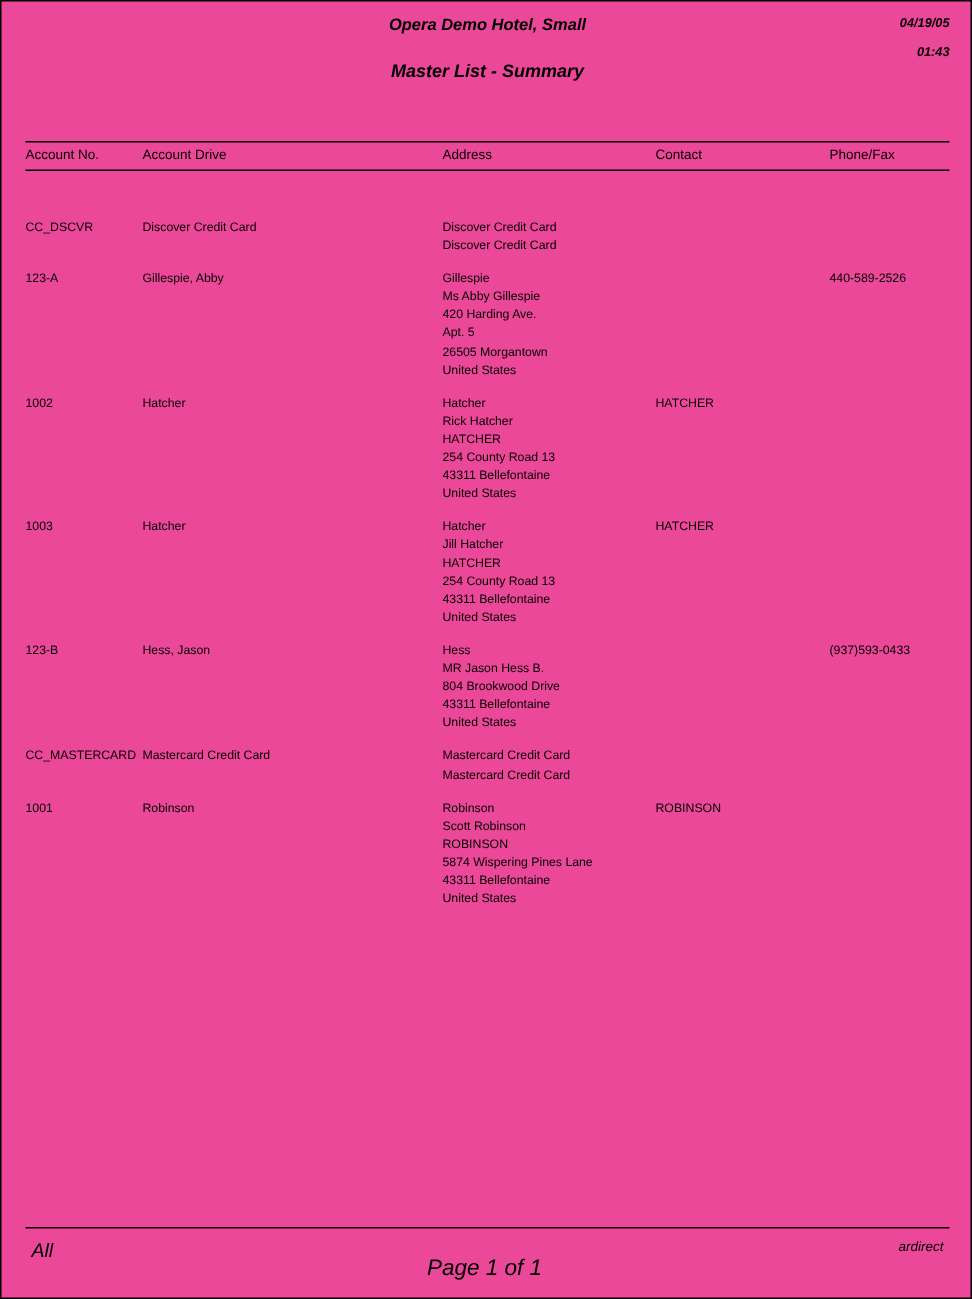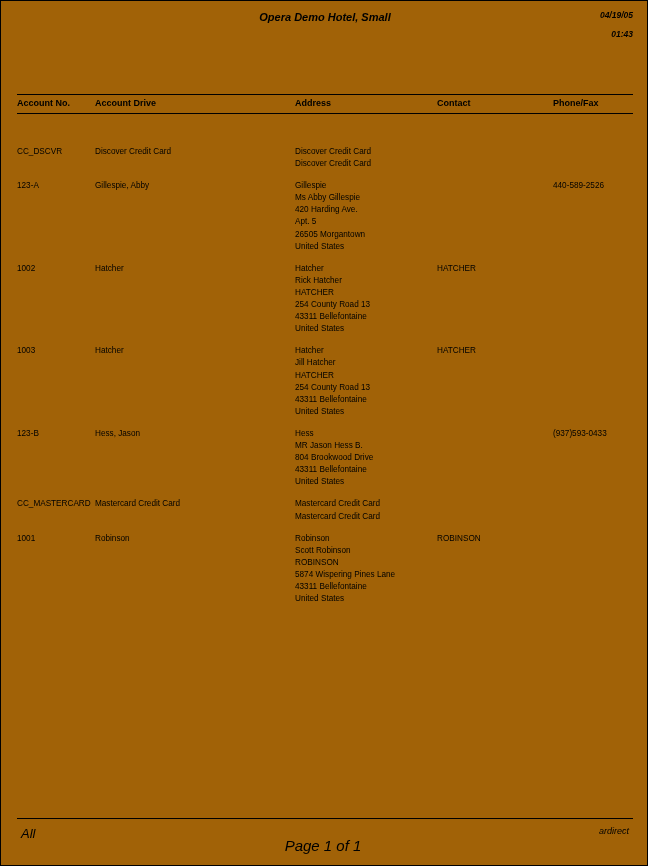--- a/index.html
+++ b/index.html
@@ -7,21 +7,21 @@
     padding: 0;
     background: #ffffff;
   }
   body {
     font-family: "Liberation Sans", sans-serif;
   }
   .page {
     position: relative;
     width: 648px;
     height: 866px;
-    background: #a16207;
+    background: #ec4899;
     border: 1px solid #000000;
     box-sizing: border-box;
     overflow: hidden;
   }
   .header-block {
     position: absolute;
     left: 0;
     top: 0;
     width: 648px;
     height: 80px;
@@ -66,21 +66,21 @@
     font-size: 8.5px;
     color: #000;
   }
   .columns-header {
     position: absolute;
     left: 16px;
     top: 97px;
     width: 616px;
     height: 14px;
     font-size: 9px;
-    font-weight: bold;
+    font-weight: normal;
     color: #000;
   }
   .columns-header .ch {
     position: absolute;
     top: 0;
     white-space: nowrap;
   }
   .rule {
     position: absolute;
     left: 16px;
@@ -144,20 +144,21 @@
     color: #000;
   }
 </style>
 </head>
 <body>
 
 <div class="page">
 
   <div class="header-block">
     <div class="hotel-name">Opera Demo Hotel, Small</div>
+    <div class="report-title">Master List - Summary</div>
     <div class="doc-date">04/19/05</div>
     <div class="doc-time">01:43</div>
   </div>
 
   <div class="rule rule-top"></div>
   <div class="columns-header">
       <div class="ch" style="left: 0px;">Account No.</div>
       <div class="ch" style="left: 78px;">Account Drive</div>
       <div class="ch" style="left: 278px;">Address</div>
       <div class="ch" style="left: 420px;">Contact</div>

